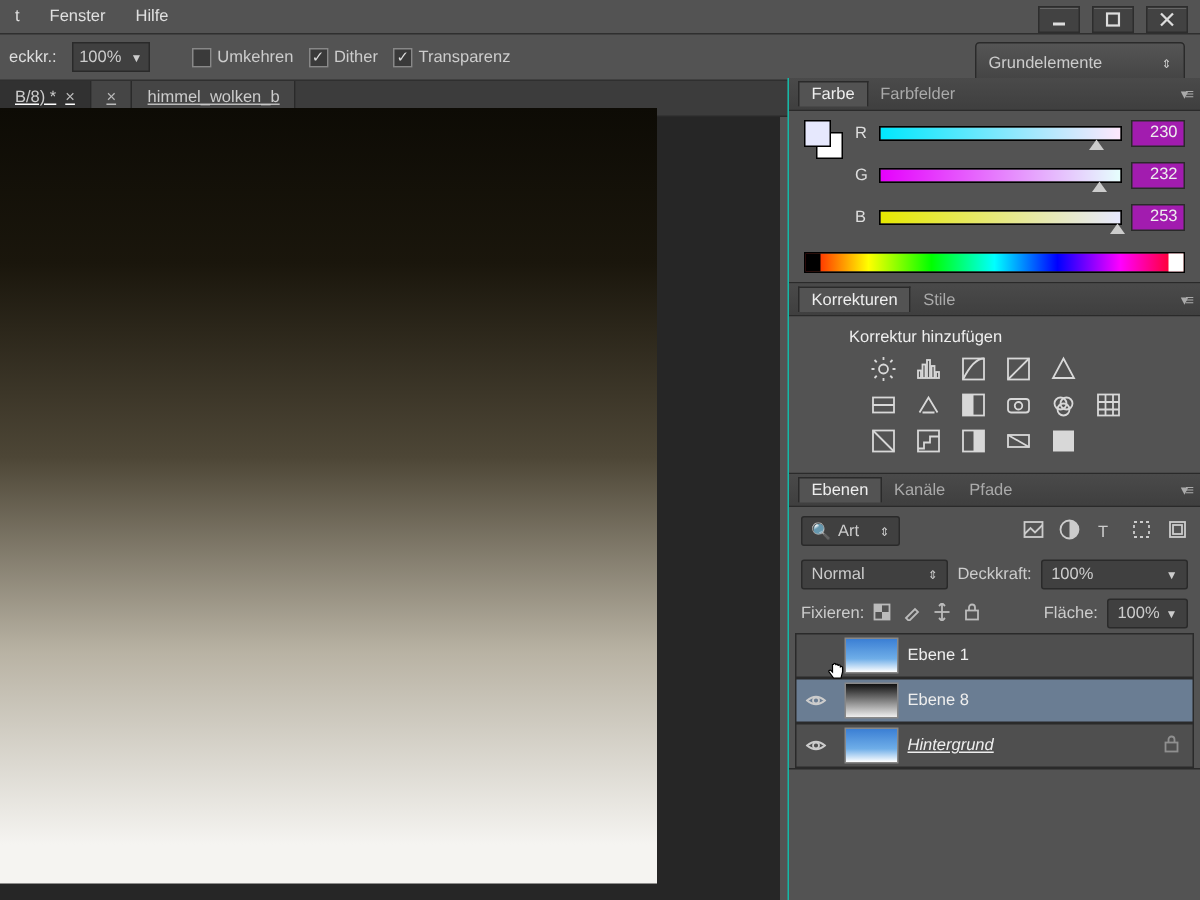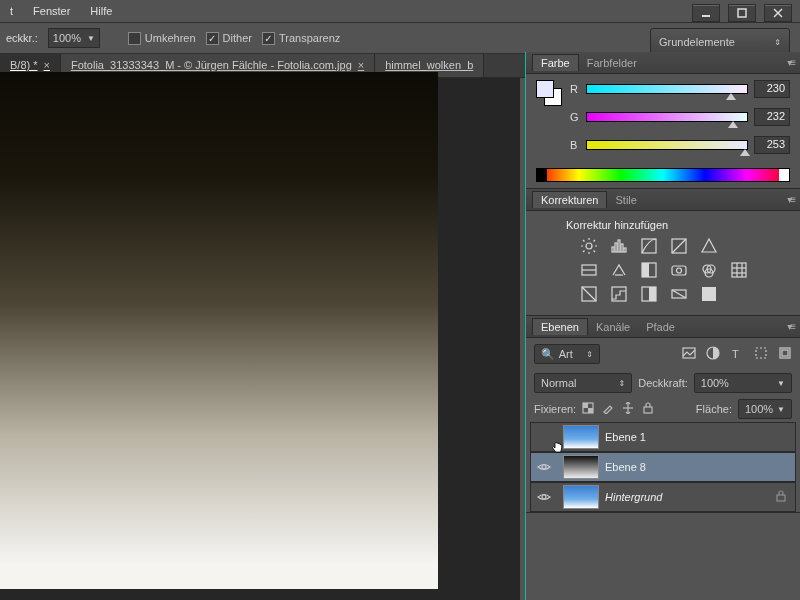--- a/index.html
+++ b/index.html
@@ -42,21 +42,21 @@
   .color-swatch{width:26px;height:26px;position:relative;}
   .color-swatch .fg{position:absolute;left:0;top:0;width:18px;height:18px;background:#e6e8fd;border:1px solid #000;}
   .color-swatch .bg{position:absolute;right:0;bottom:0;width:18px;height:18px;background:#fff;border:1px solid #000;}
   .slider-row{display:flex;align-items:center;gap:6px;margin-bottom:10px;}
   .slider-label{width:10px;color:#ddd;}
   .slider-track{flex:1;height:10px;border:1px solid #000;position:relative;}
   .slider-track.r{background:linear-gradient(to right,#00e8fd,#ffe8fd);}
   .slider-track.g{background:linear-gradient(to right,#e600fd,#e6fffd);}
   .slider-track.b{background:linear-gradient(to right,#e6e800,#e6e8ff);}
   .slider-thumb{position:absolute;top:8px;width:0;height:0;border-left:5px solid transparent;border-right:5px solid transparent;border-bottom:7px solid #ccc;transform:translateX(-5px);}
-  .slider-val{width:36px;height:18px;background:#404040;border:1px solid #2a2a2a;text-align:right;padding:1px 4px;color:#eee;}
+  .slider-val{width:36px;height:18px;background:#a21caf;border:1px solid #2a2a2a;text-align:right;padding:1px 4px;color:#eee;}
   .spectrum{height:14px;margin-top:4px;background:linear-gradient(to right,#f00,#ff0,#0f0,#0ff,#00f,#f0f,#f00);border:1px solid #000;position:relative;}
   .spectrum::before{content:"";position:absolute;left:0;top:0;width:10px;height:100%;background:#000;}
   .spectrum::after{content:"";position:absolute;right:0;top:0;width:10px;height:100%;background:#fff;}
   
   .adj-label{color:#eee;margin:2px 0 6px 30px;}
   .adj-row{display:flex;gap:12px;margin:6px 0 6px 44px;}
   .adj-ic{width:18px;height:18px;color:#d8d8d8;display:flex;align-items:center;justify-content:center;}
   .adj-ic svg{width:18px;height:18px;fill:none;stroke:#d8d8d8;stroke-width:1.2;}
   
   .layers-controls{display:flex;align-items:center;gap:6px;padding:6px 8px;background:#535353;justify-content:space-between;}
@@ -70,21 +70,21 @@
   .layer-list{background:#535353;}
   .layer-item{display:flex;align-items:center;height:30px;border:1px solid #2a2a2a;margin:0 4px 0 4px;background:#4f4f4f;}
   .layer-item.sel{background:#6a7d93;}
   .vis-col{width:26px;display:flex;align-items:center;justify-content:center;}
   .eye{width:14px;height:10px;}
   .eye svg{width:14px;height:10px;fill:none;stroke:#ccc;stroke-width:1.2;}
   .thumb{width:36px;height:24px;border:1px solid #888;margin:0 6px;}
   .thumb.sky{background:linear-gradient(#3b7fd4 0%,#6faee8 60%,#fff 100%);}
   .thumb.grad{background:linear-gradient(#111,#eee);}
   .layer-name{color:#eee;font-size:11px;}
-  .layer-name.italic{font-style:italic;}
+  .layer-name.italic{font-style:italic;text-decoration:underline;}
   .lock-icon{margin-left:auto;margin-right:8px;opacity:.6;}
   .lock-icons-small svg{width:12px;height:12px;stroke:#bbb;fill:none;stroke-width:1.2;}
   .fix-icons{display:flex;gap:8px;align-items:center;}
   .fix-icons svg{width:12px;height:12px;fill:none;stroke:#bbb;stroke-width:1.2;}
 </style>
 </head>
 <body>
 
 <div class="menubar">
   <span class="menu-item">t</span>
@@ -136,21 +136,20 @@
       <span class="caret">⇕</span>
     </div>
 </div>
 
 <div class="tabbar">
   <div class="doc-tab active">
       <span>B/8) *</span>
       <span class="tab-close">×</span>
     </div>
   <div class="doc-tab">
-      <span>Fotolia_31333343_M - © Jürgen Fälchle - Fotolia.com.jpg</span>
       <span class="tab-close">×</span>
     </div>
   <div class="doc-tab">
       <span>himmel_wolken_b</span>
     </div>
   <div class="tab-overflow">»</div>
 </div>
 
 <div class="canvas-area">
   <div class="doc-canvas"></div>

